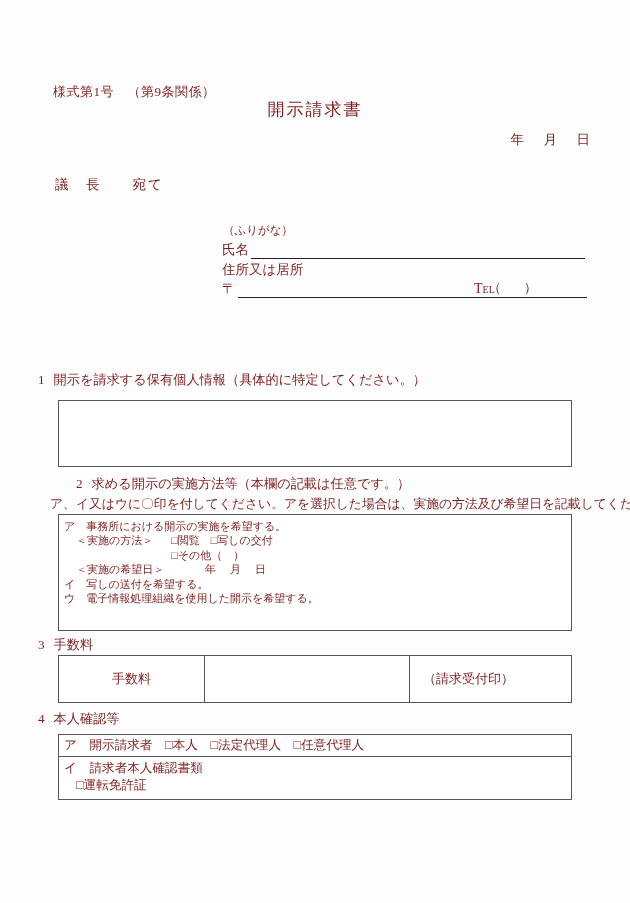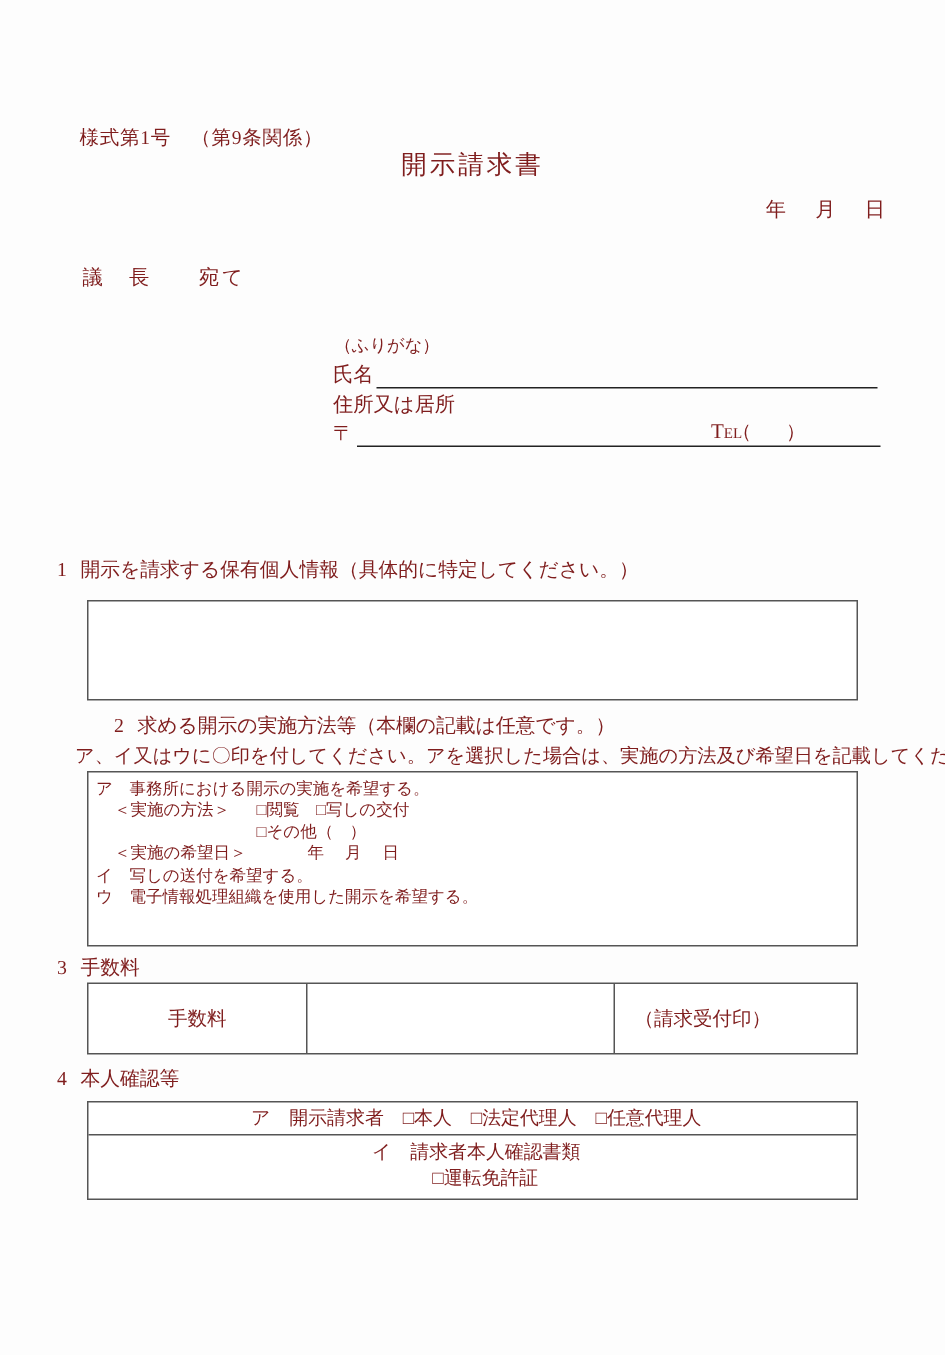--- a/index.html
+++ b/index.html
@@ -53,21 +53,21 @@
   .in2{left:112px;}
   .in3{left:146px;letter-spacing:14px;}
 
   
   #fee-table{left:58px;top:655px;width:514px;height:48px;display:flex;box-sizing:border-box;border:1.4px solid #555;background:#fff;}
   .fee-c1{width:146px;border-right:1.2px solid #555;display:flex;align-items:center;justify-content:center;font-size:13px;box-sizing:border-box;}
   .fee-c2{width:205px;border-right:1.2px solid #555;box-sizing:border-box;}
   .fee-c3{flex:1;display:flex;align-items:center;padding-left:13px;font-size:13px;}
 
   
-  #box4{left:58px;top:734px;width:514px;text-align:center;}
+  #box4{left:58px;top:734px;width:514px;}
   .b4row1{height:21px;line-height:21px;border-bottom:1.2px solid #555;padding-left:5px;font-size:12.6px;white-space:nowrap;}
   .b4row2{padding:3px 0 5px;}
   .b4line{font-size:12.6px;line-height:17.2px;white-space:nowrap;}
   .b4line.t{padding-left:5px;}
   .b4line.i{padding-left:17px;}
 </style>
 </head>
 <body>
 
 <div class="page">

